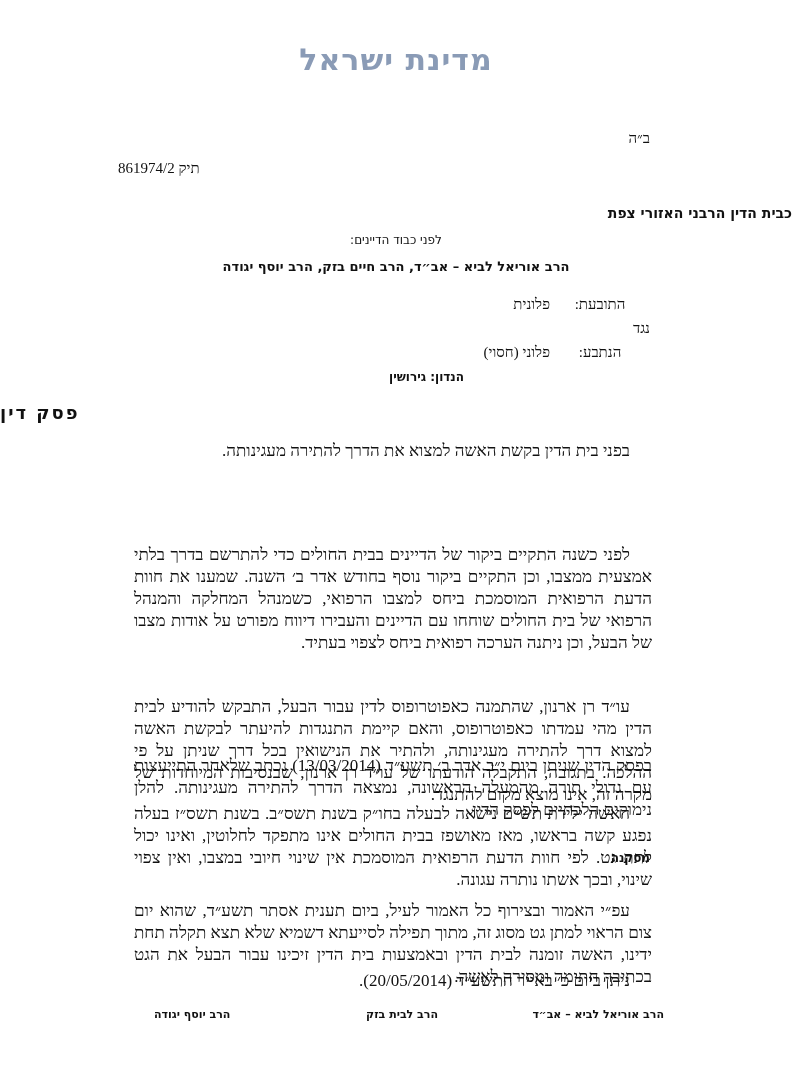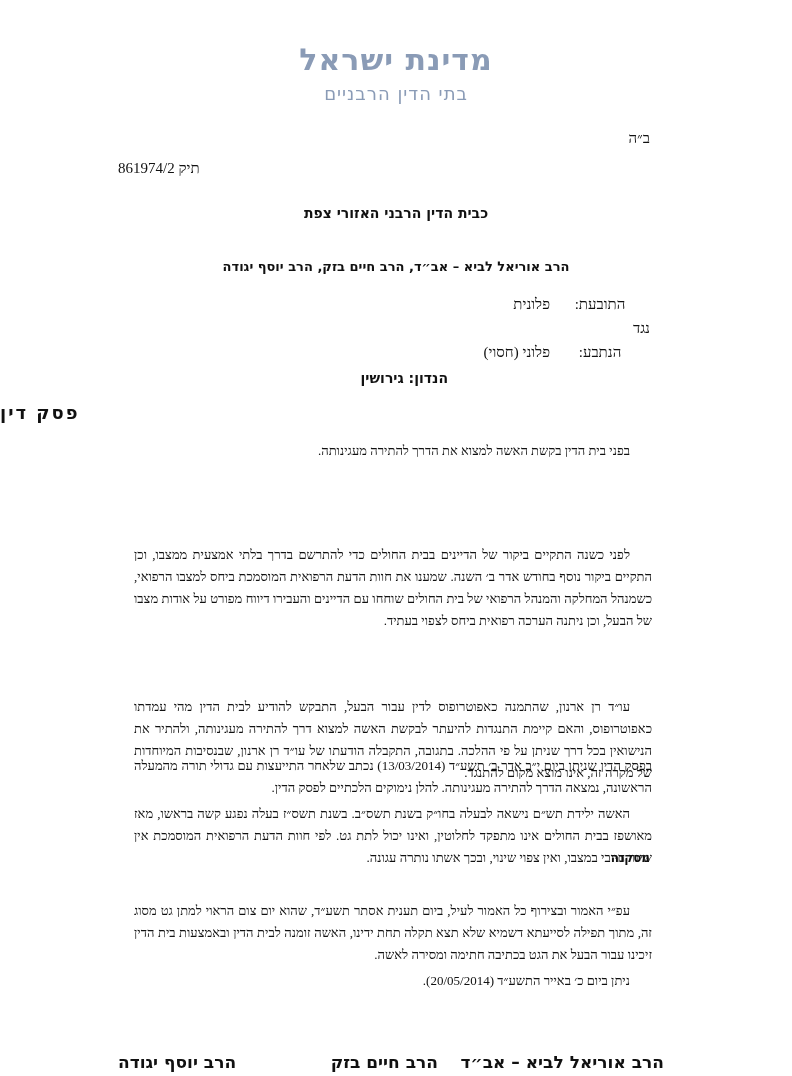--- a/index.html
+++ b/index.html
@@ -7,51 +7,51 @@
          font-family: "Liberation Serif", "DejaVu Serif", serif; color: #111; }
   .page { position: absolute; left: 0; top: 0; width: 792px; height: 1076px; direction: rtl; text-decoration: underline; }
   .abs { position: absolute; }
   .title1 { top: 42px; left: 0; width: 792px; text-align: center; font-family: "DejaVu Sans", sans-serif;
             font-weight: bold; font-size: 30px; color: #8a9bb6; letter-spacing: 1px; }
   .title2 { top: 83px; left: 0; width: 792px; text-align: center; font-family: "DejaVu Sans", sans-serif;
             font-size: 18px; color: #8a9bb6; letter-spacing: 1px; }
   .bh { top: 130px; right: 142px; font-size: 15px; }
   .tik { top: 160px; left: 118px; font-size: 15px; }
   .tik .num { direction: ltr; unicode-bidi: embed; }
-  .court { top: 205px; left: 0; width: 792px; text-align: center; font-family: "DejaVu Sans", sans-serif;
+  .court { top: 205px; left: 0; width: 792px; font-family: "DejaVu Sans", sans-serif;
            font-weight: bold; font-size: 14px; }
   .before { top: 233px; left: 0; width: 792px; text-align: center; font-family: "DejaVu Sans", sans-serif; font-size: 12px; }
   .judges { top: 259px; left: 0; width: 792px; text-align: center; font-family: "DejaVu Sans", sans-serif;
             font-weight: bold; font-size: 13px; }
   .party { right: 142px; font-size: 15px; display: flex; }
   .party .lbl { width: 100px; text-align: center; }
-  .subject { top: 370px; right: 344px; font-family: "DejaVu Sans", sans-serif; font-weight: bold; font-size: 14px; }
+  .subject { top: 370px; right: 328px; font-family: "DejaVu Sans", sans-serif; font-weight: bold; font-size: 12px; }
   .verdict { top: 402px; left: 0; width: 792px; text-align: left; font-family: "DejaVu Sans", sans-serif;
              font-weight: bold; font-size: 18px; letter-spacing: 2px; }
-  .para { right: 140px; width: 518px; font-size: 13px; line-height: 22px; text-align: justify; text-align-last: right; }
+  .para { right: 140px; width: 518px; font-size: 17px; line-height: 22px; text-align: justify; text-align-last: right; }
   .para .indent { display: inline-block; width: 22px; }
   .conclusion { top: 851px; right: 142px; font-family: "DejaVu Sans", sans-serif; font-weight: bold; font-size: 12px; }
-  .sig { top: 1052px; font-family: "DejaVu Sans", sans-serif; font-weight: bold; font-size: 17px; }
+  .sig { top: 1008px; font-family: "DejaVu Sans", sans-serif; font-weight: bold; font-size: 11px; margin-left: 36px; }
 </style>
 </head>
 <body>
 
 <div class="page">
 
   <div class="abs title1">מדינת ישראל</div>
-  <div class="abs title2">בתי הדין הרבניים</div>
 
   <div class="abs bh">ב״ה</div>
 
   <div class="abs tik">
     <span>תיק</span>
     <span class="num">861974/2</span>
   </div>
 
   <div class="abs court">כבית הדין הרבני האזורי צפת</div>
+  <div class="abs before">לפני כבוד הדיינים:</div>
   <div class="abs judges">הרב אוריאל לביא – אב״ד, הרב חיים בזק, הרב יוסף יגודה</div>
 
   <div class="abs party" style="top:296px;">
     <span class="lbl">התובעת:</span>
     <span>פלונית</span>
   </div>
   <div class="abs party" style="top:320px;">
     <span>נגד</span>
   </div>
   <div class="abs party" style="top:344px;">
@@ -67,16 +67,16 @@
   <div class="abs para" style="top:544px;"><span class="indent"></span><span>לפני כשנה התקיים ביקור של הדיינים בבית החולים כדי להתרשם בדרך בלתי אמצעית ממצבו, וכן התקיים ביקור נוסף בחודש אדר ב׳ השנה. שמענו את חוות הדעת הרפואית המוסמכת ביחס למצבו הרפואי, כשמנהל המחלקה והמנהל הרפואי של בית החולים שוחחו עם הדיינים והעבירו דיווח מפורט על אודות מצבו של הבעל, וכן ניתנה הערכה רפואית ביחס לצפוי בעתיד.</span></div>
   <div class="abs para" style="top:696px;"><span class="indent"></span><span>עו״ד רן ארנון, שהתמנה כאפוטרופוס לדין עבור הבעל, התבקש להודיע לבית הדין מהי עמדתו כאפוטרופוס, והאם קיימת התנגדות להיעתר לבקשת האשה למצוא דרך להתירה מעגינותה, ולהתיר את הנישואין בכל דרך שניתן על פי ההלכה. בתגובה, התקבלה הודעתו של עו״ד רן ארנון, שבנסיבות המיוחדות של מקרה זה, אינו מוצא מקום להתנגד.</span></div>
   <div class="abs para" style="top:755px;"><span>בפסק הדין שניתן ביום י״ב אדר ב׳ תשע״ד (13/03/2014) נכתב שלאחר התייעצות עם גדולי תורה מהמעלה הראשונה, נמצאה הדרך להתירה מעגינותה. להלן נימוקים הלכתיים לפסק הדין.</span></div>
   <div class="abs para" style="top:803px;"><span class="indent"></span><span>האשה ילידת תש״ם נישאה לבעלה בחו״ק בשנת תשס״ב. בשנת תשס״ז בעלה נפגע קשה בראשו, מאז מאושפז בבית החולים אינו מתפקד לחלוטין, ואינו יכול לתת גט. לפי חוות הדעת הרפואית המוסמכת אין שינוי חיובי במצבו, ואין צפוי שינוי, ובכך אשתו נותרה עגונה.</span></div>
 
   <div class="abs conclusion">מסקנה</div>
   <div class="abs para" style="top:900px;"><span class="indent"></span><span>עפ״י האמור ובצירוף כל האמור לעיל, ביום תענית אסתר תשע״ד, שהוא יום צום הראוי למתן גט מסוג זה, מתוך תפילה לסייעתא דשמיא שלא תצא תקלה תחת ידינו, האשה זומנה לבית הדין ובאמצעות בית הדין זיכינו עבור הבעל את הגט בכתיבה חתימה ומסירה לאשה.</span></div>
   <div class="abs para" style="top:970px;"><span class="indent"></span><span>ניתן ביום כ׳ באייר התשע״ד (20/05/2014).</span></div>
 
   <div class="abs sig" style="right:128px;">הרב אוריאל לביא – אב״ד</div>
-  <div class="abs sig" style="right:354px;">הרב חיים בזק</div>
+  <div class="abs sig" style="right:354px;">הרב לבית בזק</div>
   <div class="abs sig" style="left:118px;">הרב יוסף יגודה</div>
 
 </div>
 
 </body></html>

